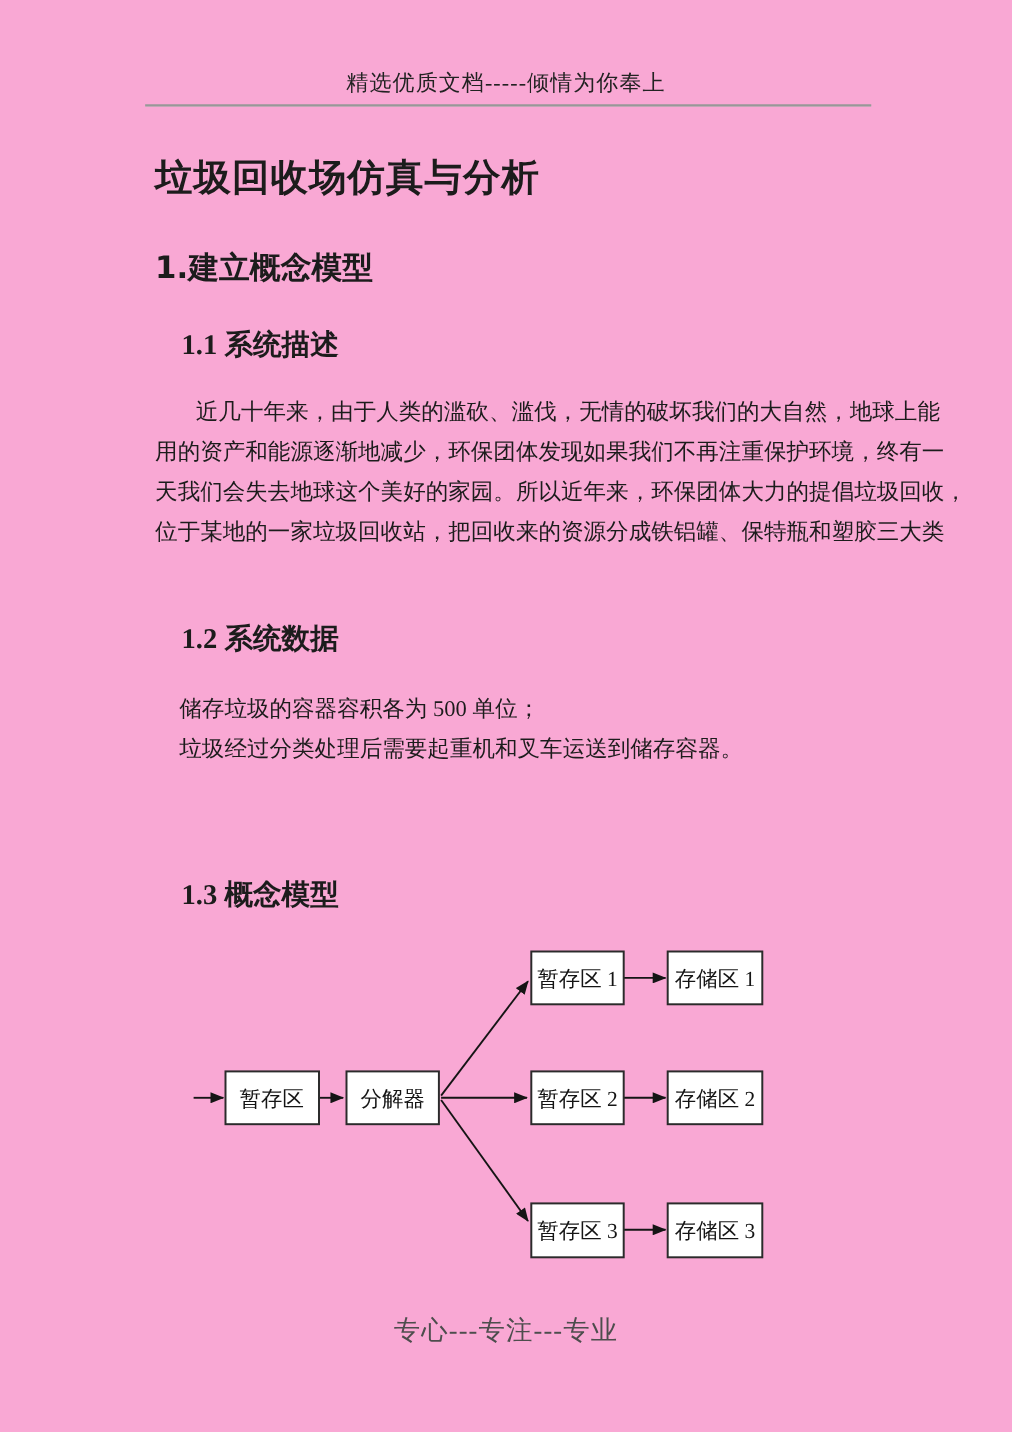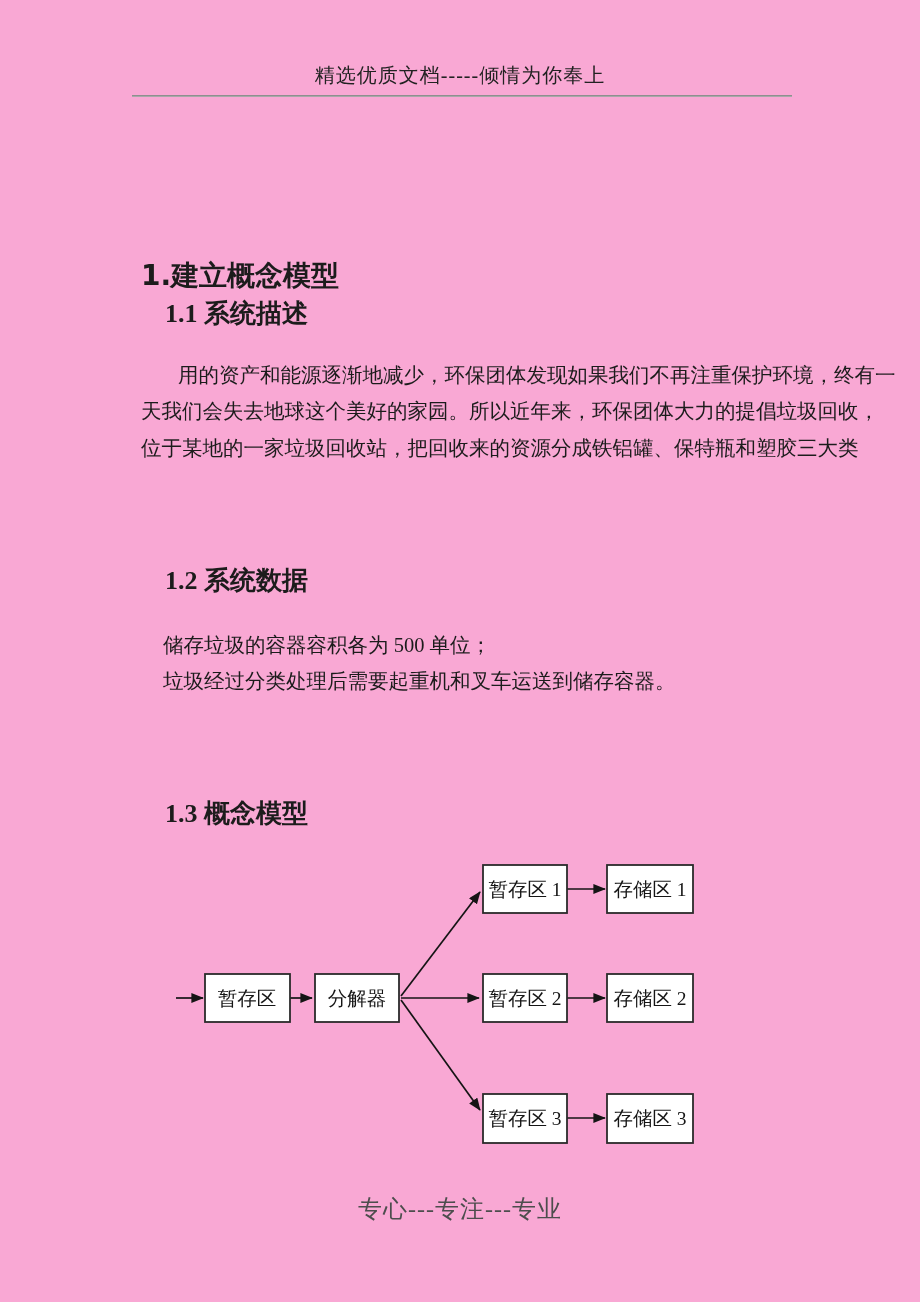--- a/index.html
+++ b/index.html
@@ -35,21 +35,20 @@
     font-weight: bold;
     letter-spacing: 1px;
     line-height: 1.15;
   }
   .h2 {
     top: 229px; left: 141px;
     font-family: "DejaVu Sans", "Liberation Sans", sans-serif;
     font-size: 28px;
     font-weight: bold;
     line-height: 1.1;
-    margin-top: 32px;
   }
   .h3 {
     left: 141px;
     font-size: 26px;
     font-weight: bold;
     line-height: 1.1;
     margin-left: 24px;
   }
   .h3-11 { top: 300px; }
   .h3-12 { top: 567px; }
@@ -96,26 +95,28 @@
   }
 </style>
 </head>
 <body>
 
 <div class="page">
 
   <div class="abs header-text">精选优质文档-----倾情为你奉上</div>
   <div class="abs header-rule"></div>
 
+  <div class="abs doc-title">垃圾回收场仿真与分析</div>
 
   <div class="abs h2">1.建立概念模型</div>
 
   <div class="abs h3 h3-11">1.1 系统描述</div>
 
   <div class="abs para">
+    <div class="line">近几十年来，由于人类的滥砍、滥伐，无情的破坏我们的大自然，地球上能</div>
     <div class="line">用的资产和能源逐渐地减少，环保团体发现如果我们不再注重保护环境，终有一</div>
     <div class="line">天我们会失去地球这个美好的家园。所以近年来，环保团体大力的提倡垃圾回收，</div>
     <div class="line">位于某地的一家垃圾回收站，把回收来的资源分成铁铝罐、保特瓶和塑胶三大类</div>
   </div>
 
   <div class="abs h3 h3-12">1.2 系统数据</div>
 
   <div class="abs datalines">
     <div class="line">储存垃圾的容器容积各为 500 单位；</div>
     <div class="line">垃圾经过分类处理后需要起重机和叉车运送到储存容器。</div>

